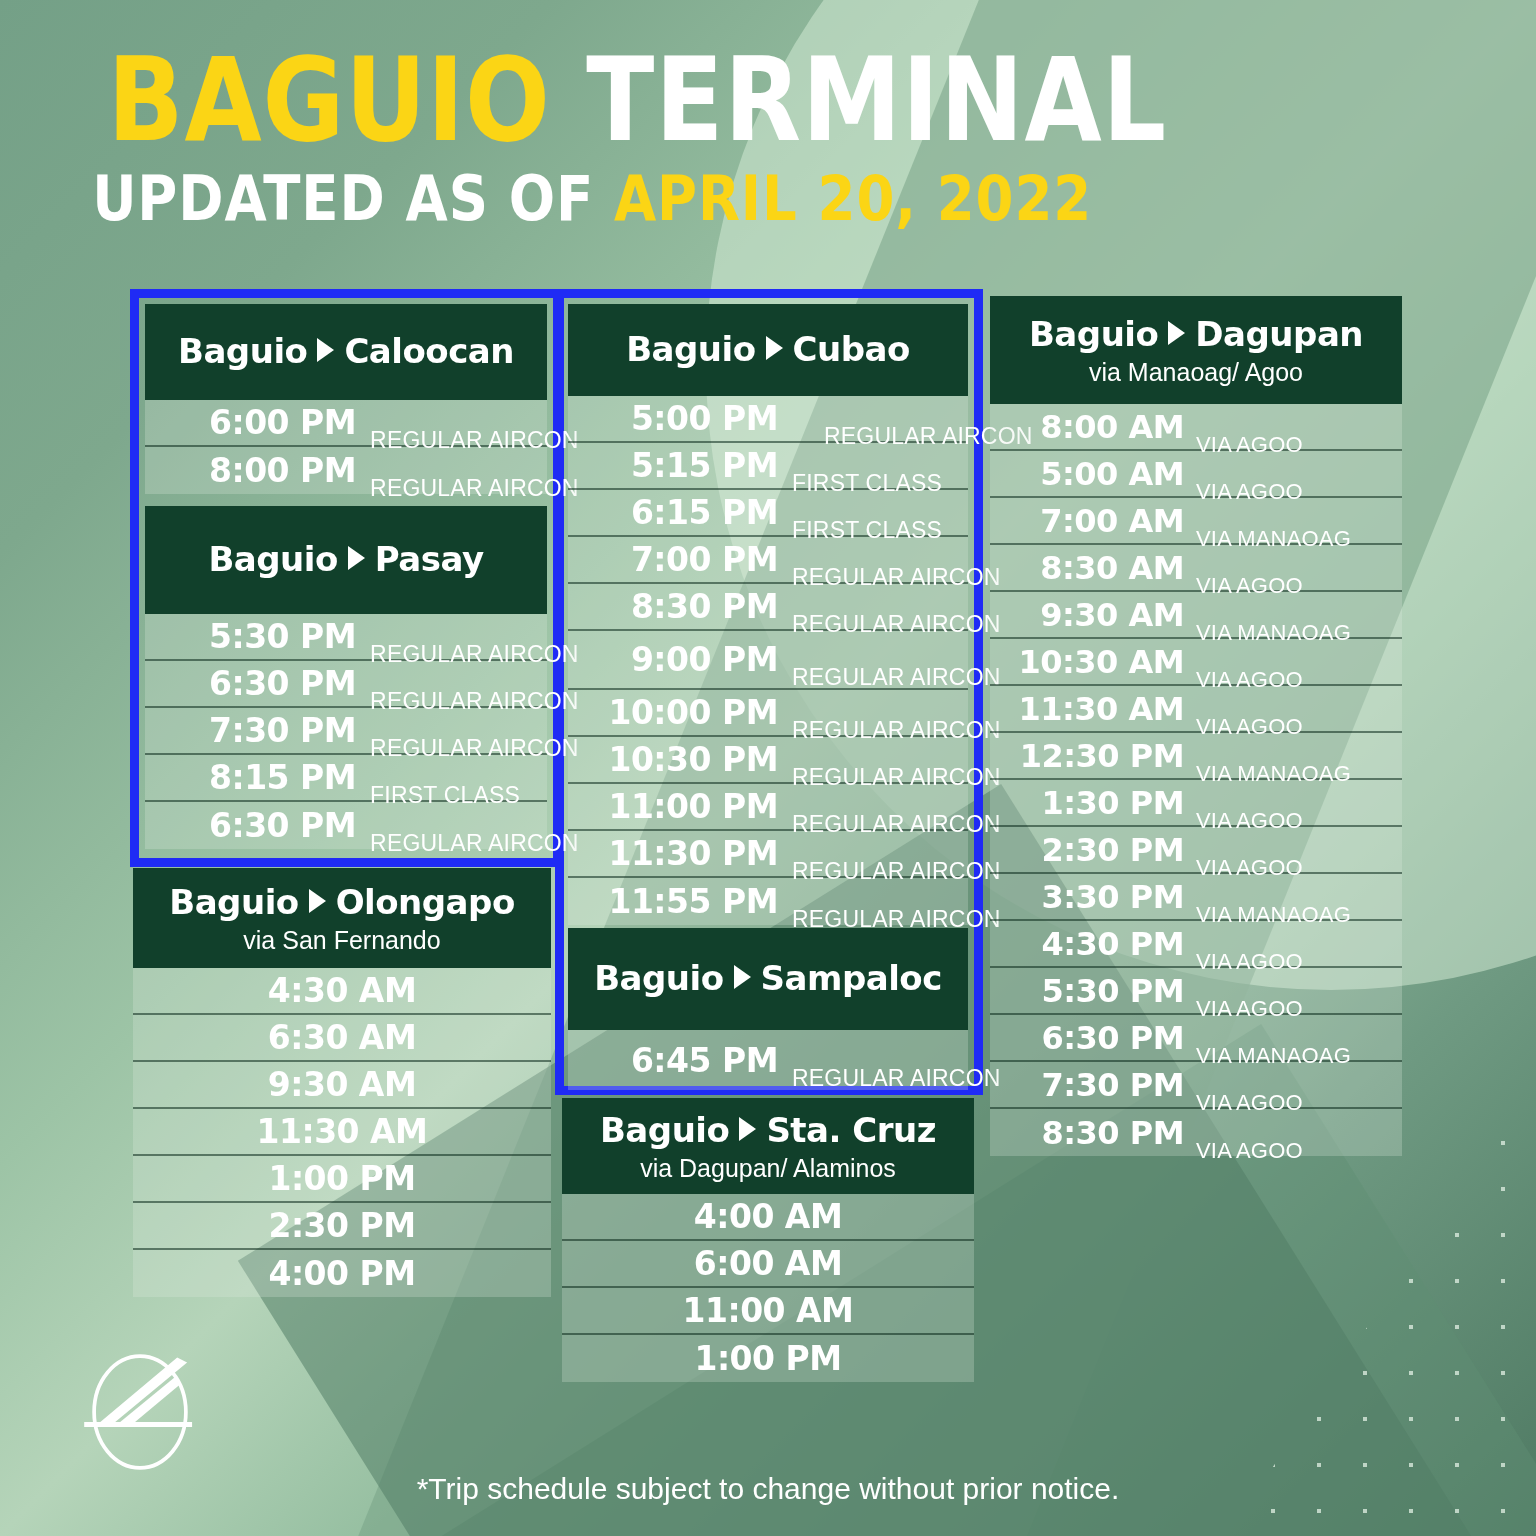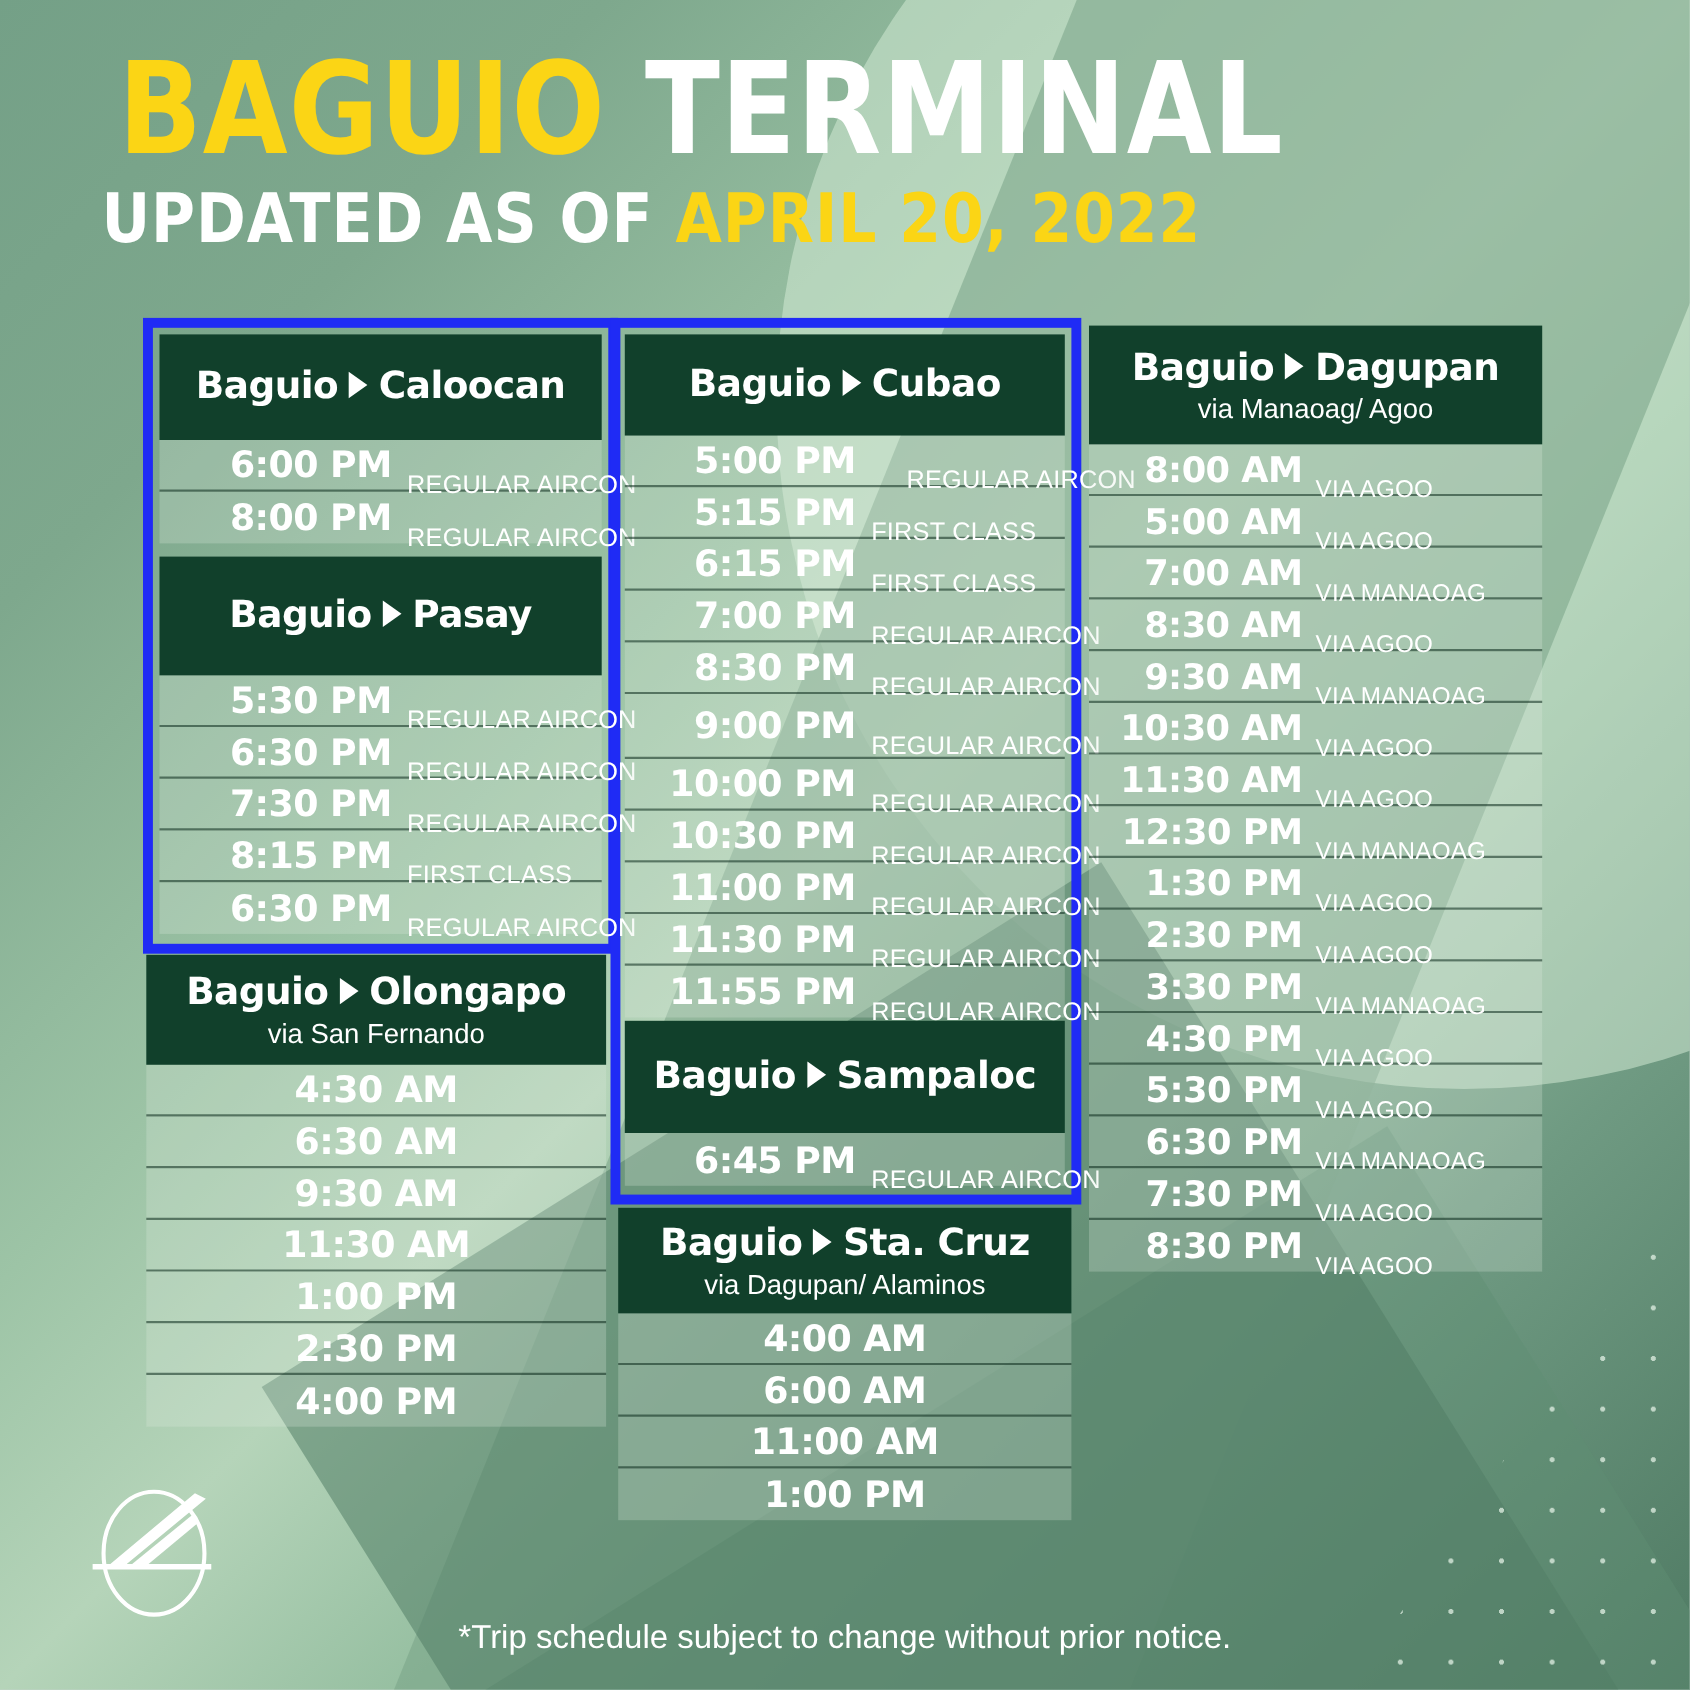--- a/index.html
+++ b/index.html
@@ -380,21 +380,21 @@
     </div>
     <div class="block" id="block-sampaloc" style="left: 568px; top: 928px; width: 400px;">
       <div class="block-head" style="height: 102px; display: flex; flex-direction: column; align-items: center; justify-content: center;">
         <div class="route">
           <span>Baguio</span>
           <span class="arrow"></span>
           <span>Sampaloc</span>
         </div>
       </div>
       <div class="rows">
-        <div class="row two-col" style="height: 48px;">
+        <div class="row two-col" style="height: 60px;">
           <span class="time">6:45 PM</span>
           <span class="klass">REGULAR AIRCON</span>
         </div>
       </div>
     </div>
     <div class="block" id="block-stacruz" style="left: 562px; top: 1098px; width: 412px;">
       <div class="block-head with-sub" style="height: 96px; display: flex; flex-direction: column; align-items: center; justify-content: center;">
         <div class="route">
           <span>Baguio</span>
           <span class="arrow"></span>

